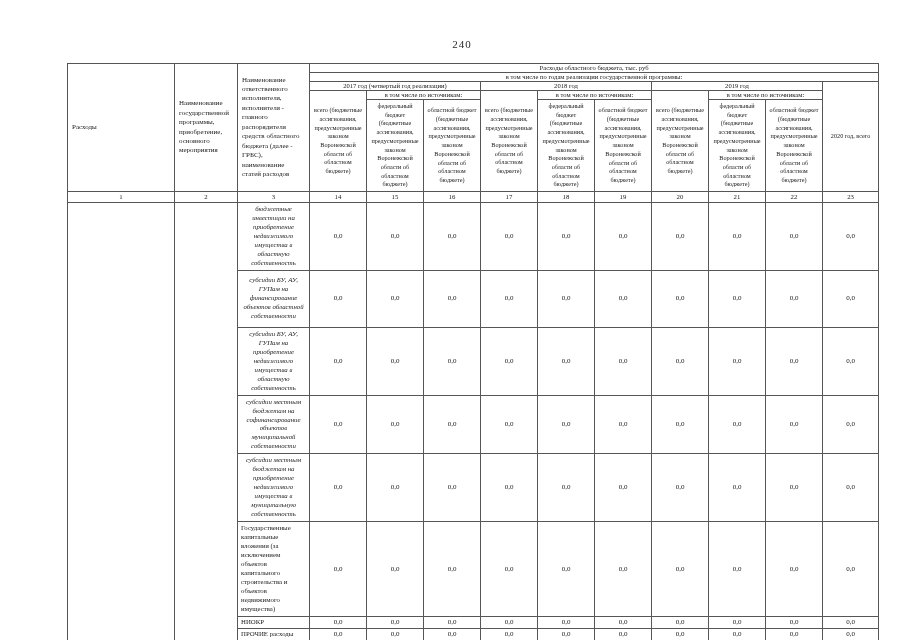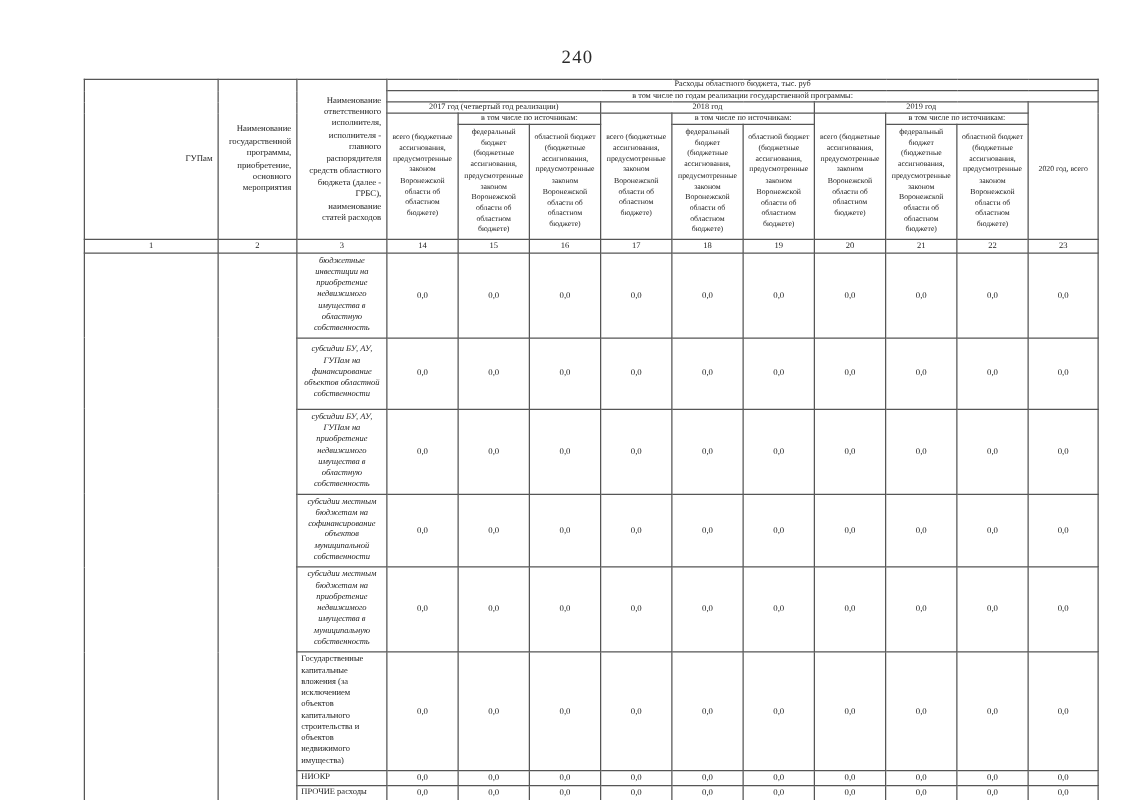--- a/index.html
+++ b/index.html
@@ -2,32 +2,32 @@
 <html><head>
 <meta charset="utf-8">
 <style>
   html,body{margin:0;padding:0;}
   body{
     width:905px;height:640px;background:#ffffff;position:relative;
     font-family:"Liberation Serif", serif;color:#1b1b1b;
   }
   .page-number{
     position:absolute;left:436px;top:38px;width:52px;text-align:center;
-    font-size:15px;letter-spacing:1px;color:#2a2a2a;
+    font-size:11px;letter-spacing:1px;color:#2a2a2a;
   }
   table.budget{
     position:absolute;left:67px;top:63px;width:811px;
     border-collapse:collapse;table-layout:fixed;
   }
   td,th{
     border:1px solid #565656;font-weight:normal;vertical-align:middle;
     padding:0 2px;overflow:hidden;word-wrap:break-word;
   }
   .band{font-size:6.6px;text-align:center;line-height:1.05;height:8px;color:#222;}
-  .side{font-size:7px;text-align:right;line-height:1.35;padding:2px 4px;}
+  .side{font-size:7px;text-align:left;line-height:1.35;padding:2px 4px;}
   .colhead{font-size:6.2px;text-align:center;line-height:1.4;padding:2px 3px;vertical-align:middle;}
   .num{font-size:6.8px;text-align:center;height:10px;line-height:1;}
   .val{font-size:7px;text-align:center;line-height:1;}
   .lbl{font-size:6.8px;line-height:1.32;padding:2px 3px;vertical-align:middle;}
   .it{font-style:italic;text-align:center;}
   .plain{text-align:left;font-style:normal;vertical-align:middle;}
   .short{vertical-align:middle;padding:1px 3px;}
   .cut{border-bottom:none;}
   thead tr.r1{height:8px;}
   thead tr.r2{height:8px;}
@@ -60,21 +60,21 @@
     <col style="width:57px">
       <col style="width:57px">
       <col style="width:57px">
     <col style="width:57px">
       <col style="width:57px">
       <col style="width:57px">
     <col style="width:56px">
   </colgroup>
   <thead>
     <tr class="r1">
-      <td class="side" rowspan="5">ГУПам</td>
+      <td class="side" rowspan="5">Расходы</td>
       <td class="side" rowspan="5">Наименование государственной программы, приобретение, основного мероприятия</td>
       <td class="side" rowspan="5">Наименование ответственного исполнителя, исполнителя - главного распорядителя средств областного бюджета (далее - ГРБС), наименование статей расходов</td>
       <td class="band" colspan="10">Расходы областного бюджета, тыс. руб</td>
     </tr>
     <tr class="r2">
       <td class="band" colspan="10">в том числе по годам реализации государственной программы:</td>
     </tr>
     <tr class="r3">
       <td class="band" colspan="3">2017 год (четвертый год реализации)</td>
       <td class="band" colspan="3">2018 год</td>

